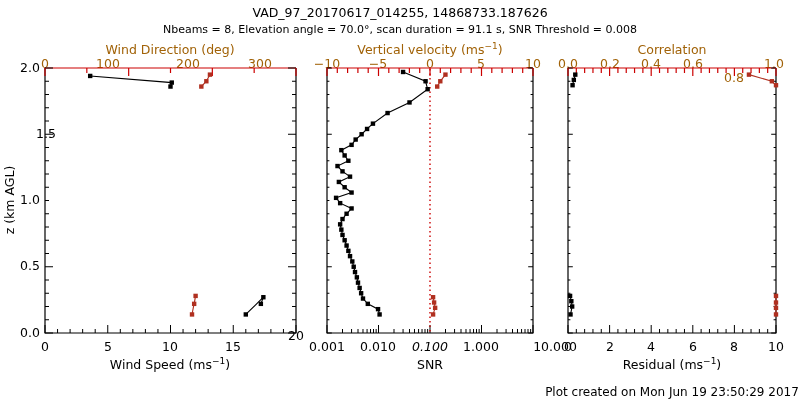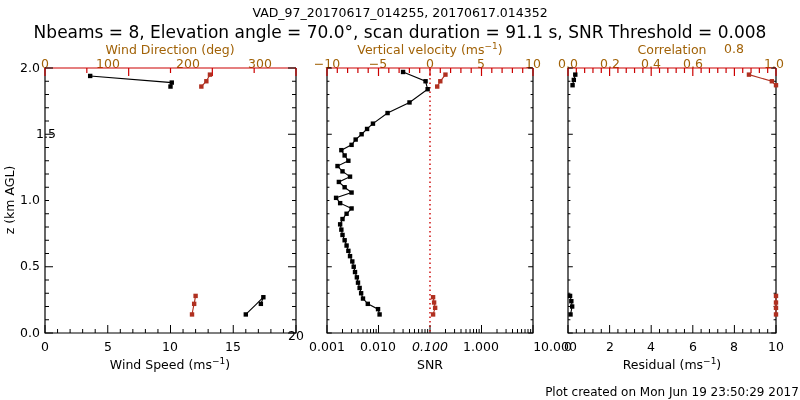--- a/index.html
+++ b/index.html
@@ -3,35 +3,35 @@
 <meta charset="utf-8">
 <style>
   html,body{margin:0;padding:0;background:#ffffff;}
   body{width:800px;height:400px;position:relative;overflow:hidden;
        font-family:"DejaVu Sans",sans-serif;color:#000;}
   .fig{position:absolute;left:0;top:0;width:800px;height:400px;}
   .txt{position:absolute;white-space:nowrap;line-height:1;}
   .ctr{transform:translateX(-50%);}
   .red{color:#a16207;}
   .title1{font-size:12.5px;top:7px;left:400px;}
-  .title2{font-size:17px;top:24px;left:400px;}
+  .title2{font-size:11px;top:24px;left:400px;}
   .axlabel{font-size:12.5px;}
   .ticklab{font-size:12.5px;}
   .ylabel{font-size:12.5px;left:10px;top:200px;
           transform:translate(-50%,-50%) rotate(-90deg);transform-origin:center center;}
   .footer{font-size:12px;top:386px;left:672px;}
   svg{position:absolute;left:0;top:0;overflow:visible;}
   sup{font-size:9px;vertical-align:super;line-height:0;}
 </style>
 </head>
 <body>
 
 <div class="fig">
 
-  <div class="txt ctr title1">VAD_97_20170617_014255, 20170617.014352</div>
+  <div class="txt ctr title1">VAD_97_20170617_014255, 14868733.187626</div>
   <div class="txt ctr title2">Nbeams = 8, Elevation angle = 70.0°, scan duration = 91.1 s, SNR Threshold = 0.008</div>
 
   <div class="txt ylabel">z (km AGL)</div>
 
   <div class="txt ticklab" style="top:333px;left:40px;transform:translate(-100%,-50%);">0.0</div>
   <div class="txt ticklab" style="top:266px;left:40px;transform:translate(-100%,-50%);">0.5</div>
   <div class="txt ticklab" style="top:200px;left:40px;transform:translate(-100%,-50%);">1.0</div>
   <div class="txt ticklab" style="top:134px;left:56px;transform:translate(-100%,-50%);">1.5</div>
   <div class="txt ticklab" style="top:68px;left:40px;transform:translate(-100%,-50%);">2.0</div>
 
@@ -65,21 +65,21 @@
   <div class="txt ticklab ctr" style="top:341px;left:535px;margin-left:20px;">10.000</div>
 
   <div class="txt axlabel ctr" style="top:359px;left:430px;">SNR</div>
 
   <div class="txt red axlabel ctr" style="top:44px;left:672px;">Correlation</div>
 
   <div class="txt red ticklab ctr" style="top:58px;left:568px;">0.0</div>
   <div class="txt red ticklab ctr" style="top:58px;left:610px;">0.2</div>
   <div class="txt red ticklab ctr" style="top:58px;left:651px;">0.4</div>
   <div class="txt red ticklab ctr" style="top:58px;left:693px;">0.6</div>
-  <div class="txt red ticklab ctr" style="top:43px;left:734px;text-align:center;">0.8</div>
+  <div class="txt red ticklab ctr" style="top:72px;left:734px;text-align:center;">0.8</div>
   <div class="txt red ticklab ctr" style="top:58px;left:774px;">1.0</div>
 
   <div class="txt ticklab ctr" style="top:341px;left:568px;">0</div>
   <div class="txt ticklab ctr" style="top:341px;left:610px;">2</div>
   <div class="txt ticklab ctr" style="top:341px;left:651px;">4</div>
   <div class="txt ticklab ctr" style="top:341px;left:693px;">6</div>
   <div class="txt ticklab ctr" style="top:341px;left:734px;">8</div>
   <div class="txt ticklab ctr" style="top:341px;left:776px;">10</div>
 
   <div class="txt axlabel ctr" style="top:359px;left:672px;"><span>Residual (ms</span><sup>−1</sup><span>)</span></div>

